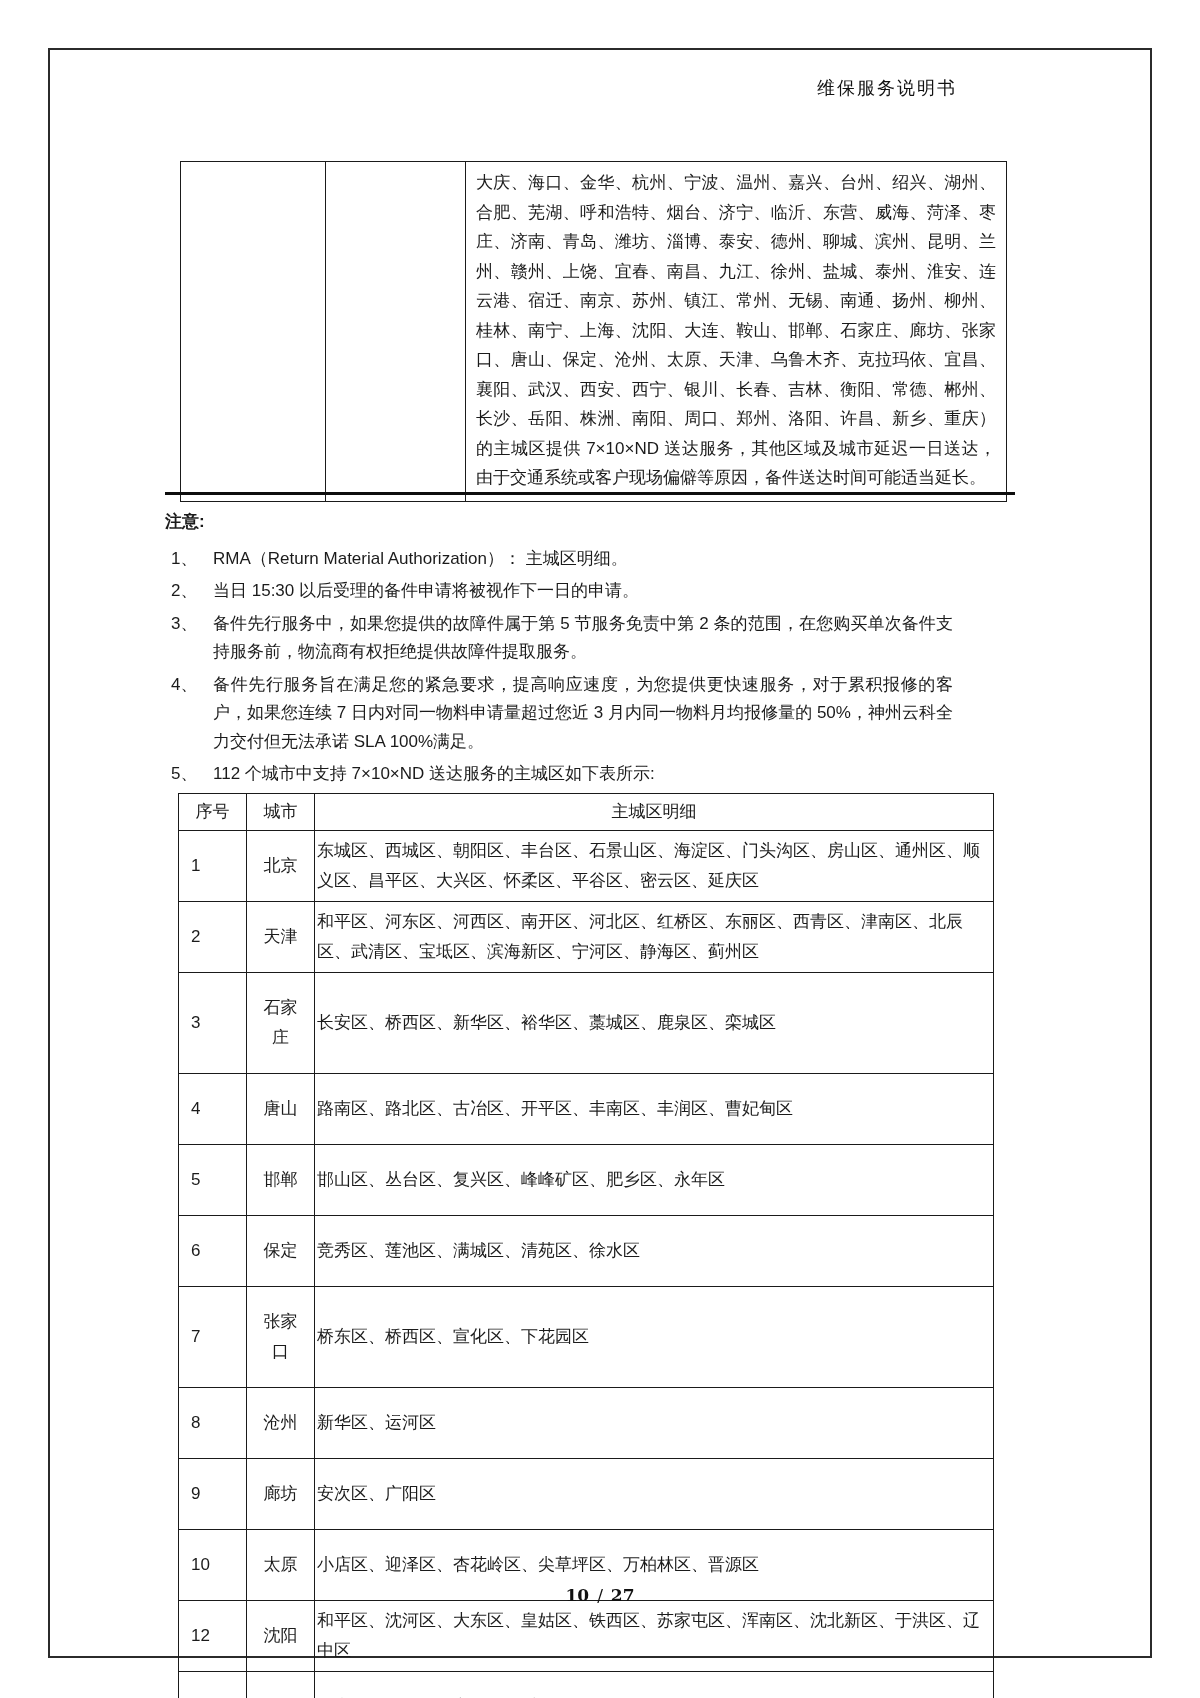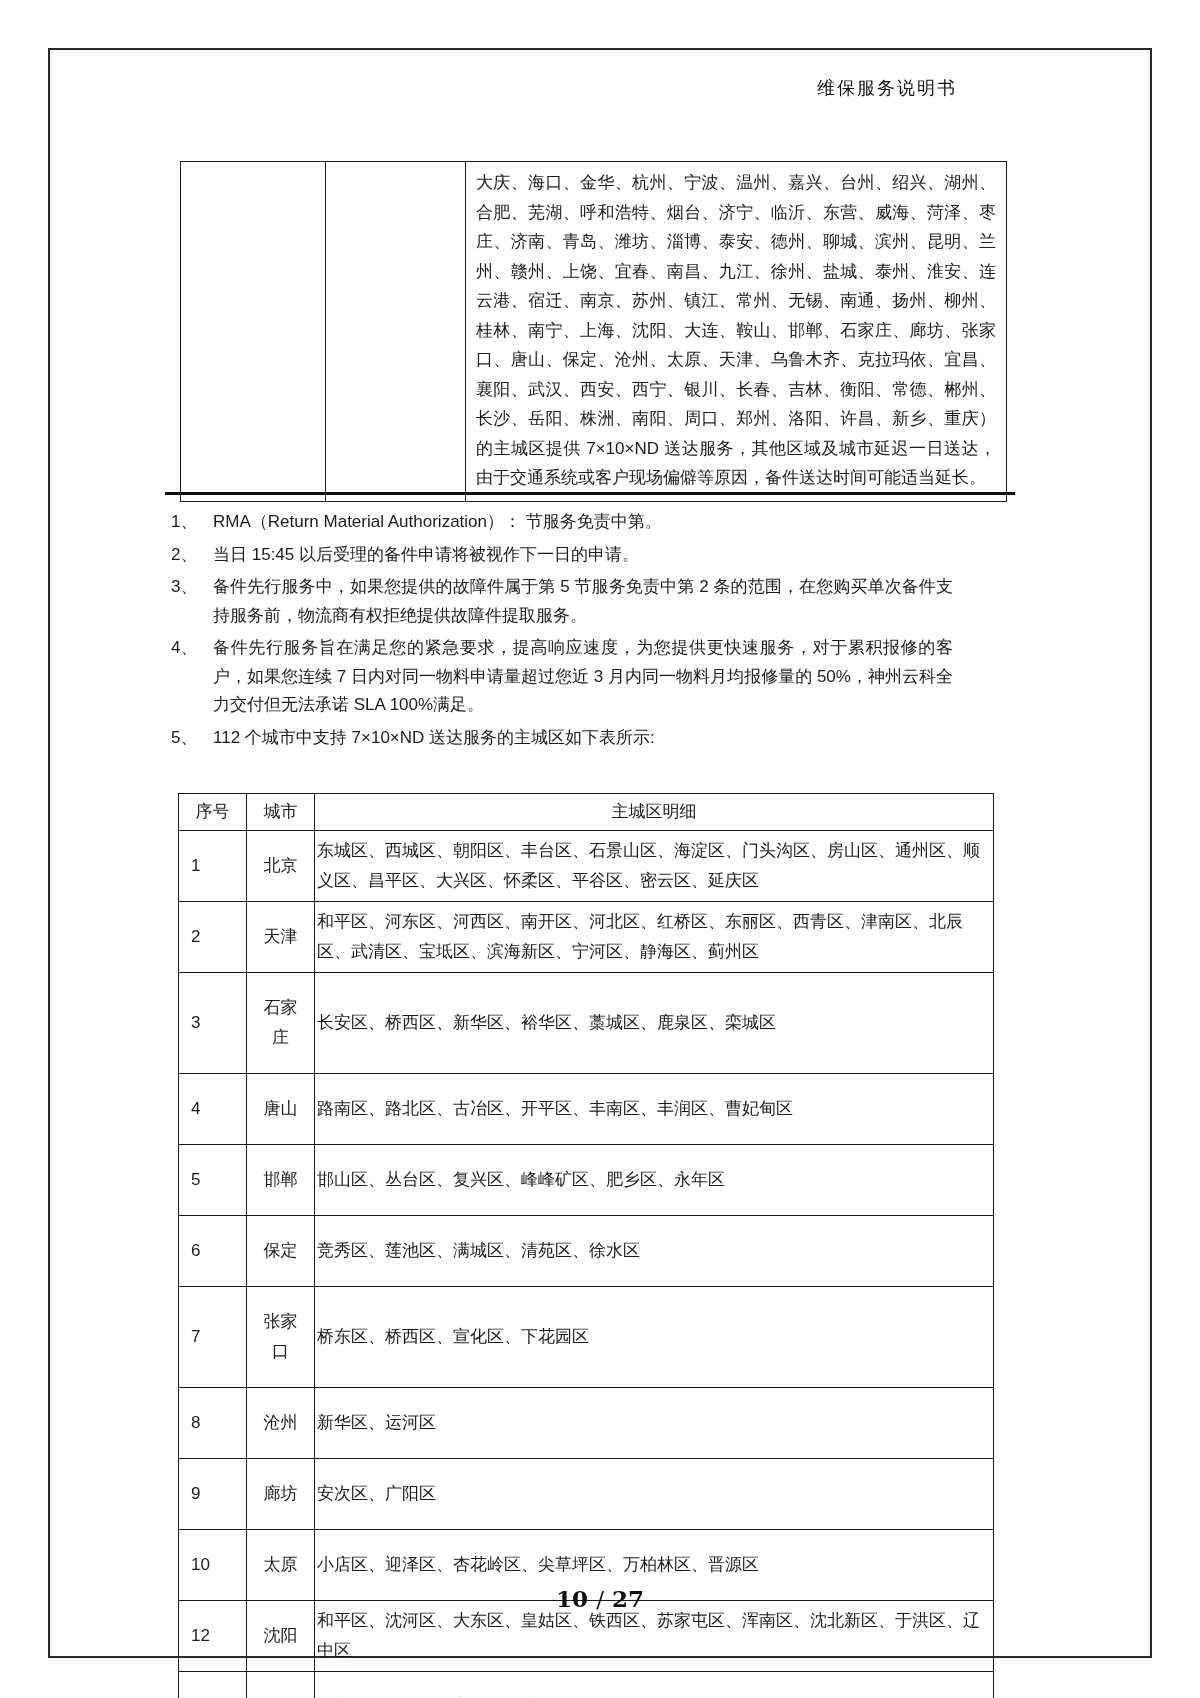--- a/index.html
+++ b/index.html
@@ -98,21 +98,21 @@
   td.td-city { text-align: center; padding: 20px 10px; }
   td.td-districts { text-align: left; padding: 3px 2px; }
   
   .page-footer {
     position: absolute;
     left: 0; top: 1585px;
     width: 100%;
     text-align: center;
     font-family: "DejaVu Serif", "Liberation Serif", serif;
     font-weight: bold;
-    font-size: 23px;
+    font-size: 17px;
     color: #111;
   }
   .page-footer span { margin: 0 4px; }
   .page-footer .sep { font-weight: normal; }
 </style>
 </head>
 <body>
 
 <div class="page-frame"></div>
 
@@ -124,29 +124,30 @@
     <td class="cont-c1"></td>
     <td class="cont-c2"></td>
     <td class="cont-c3">大庆、海口、金华、杭州、宁波、温州、嘉兴、台州、绍兴、湖州、合肥、芜湖、呼和浩特、烟台、济宁、临沂、东营、威海、菏泽、枣庄、济南、青岛、潍坊、淄博、泰安、德州、聊城、滨州、昆明、兰州、赣州、上饶、宜春、南昌、九江、徐州、盐城、泰州、淮安、连云港、宿迁、南京、苏州、镇江、常州、无锡、南通、扬州、柳州、桂林、南宁、上海、沈阳、大连、鞍山、邯郸、石家庄、廊坊、张家口、唐山、保定、沧州、太原、天津、乌鲁木齐、克拉玛依、宜昌、襄阳、武汉、西安、西宁、银川、长春、吉林、衡阳、常德、郴州、长沙、岳阳、株洲、南阳、周口、郑州、洛阳、许昌、新乡、重庆）的主城区提供 7×10×ND 送达服务，其他区域及城市延迟一日送达，由于交通系统或客户现场偏僻等原因，备件送达时间可能适当延长。</td>
   </tr>
 </tbody>
   </table>
 
 <div class="thick-rule"></div>
 
 <div class="notes">
+  <div class="notes-heading">注意:</div>
   <div id="notes-list">
   <div class="note-item">
     <span class="note-num">1、</span>
-    <span class="note-text">RMA（Return Material Authorization）： 节服务免责中第。</span>
+    <span class="note-text">RMA（Return Material Authorization）： 主城区明细。</span>
   </div>
 
   <div class="note-item">
     <span class="note-num">2、</span>
-    <span class="note-text">当日 15:45 以后受理的备件申请将被视作下一日的申请。</span>
+    <span class="note-text">当日 15:30 以后受理的备件申请将被视作下一日的申请。</span>
   </div>
 
   <div class="note-item">
     <span class="note-num">3、</span>
     <span class="note-text">备件先行服务中，如果您提供的故障件属于第 5 节服务免责中第 2 条的范围，在您购买单次备件支持服务前，物流商有权拒绝提供故障件提取服务。</span>
   </div>
 
   <div class="note-item">
     <span class="note-num">4、</span>
     <span class="note-text">备件先行服务旨在满足您的紧急要求，提高响应速度，为您提供更快速服务，对于累积报修的客户，如果您连续 7 日内对同一物料申请量超过您近 3 月内同一物料月均报修量的 50%，神州云科全力交付但无法承诺 SLA 100%满足。</span>

